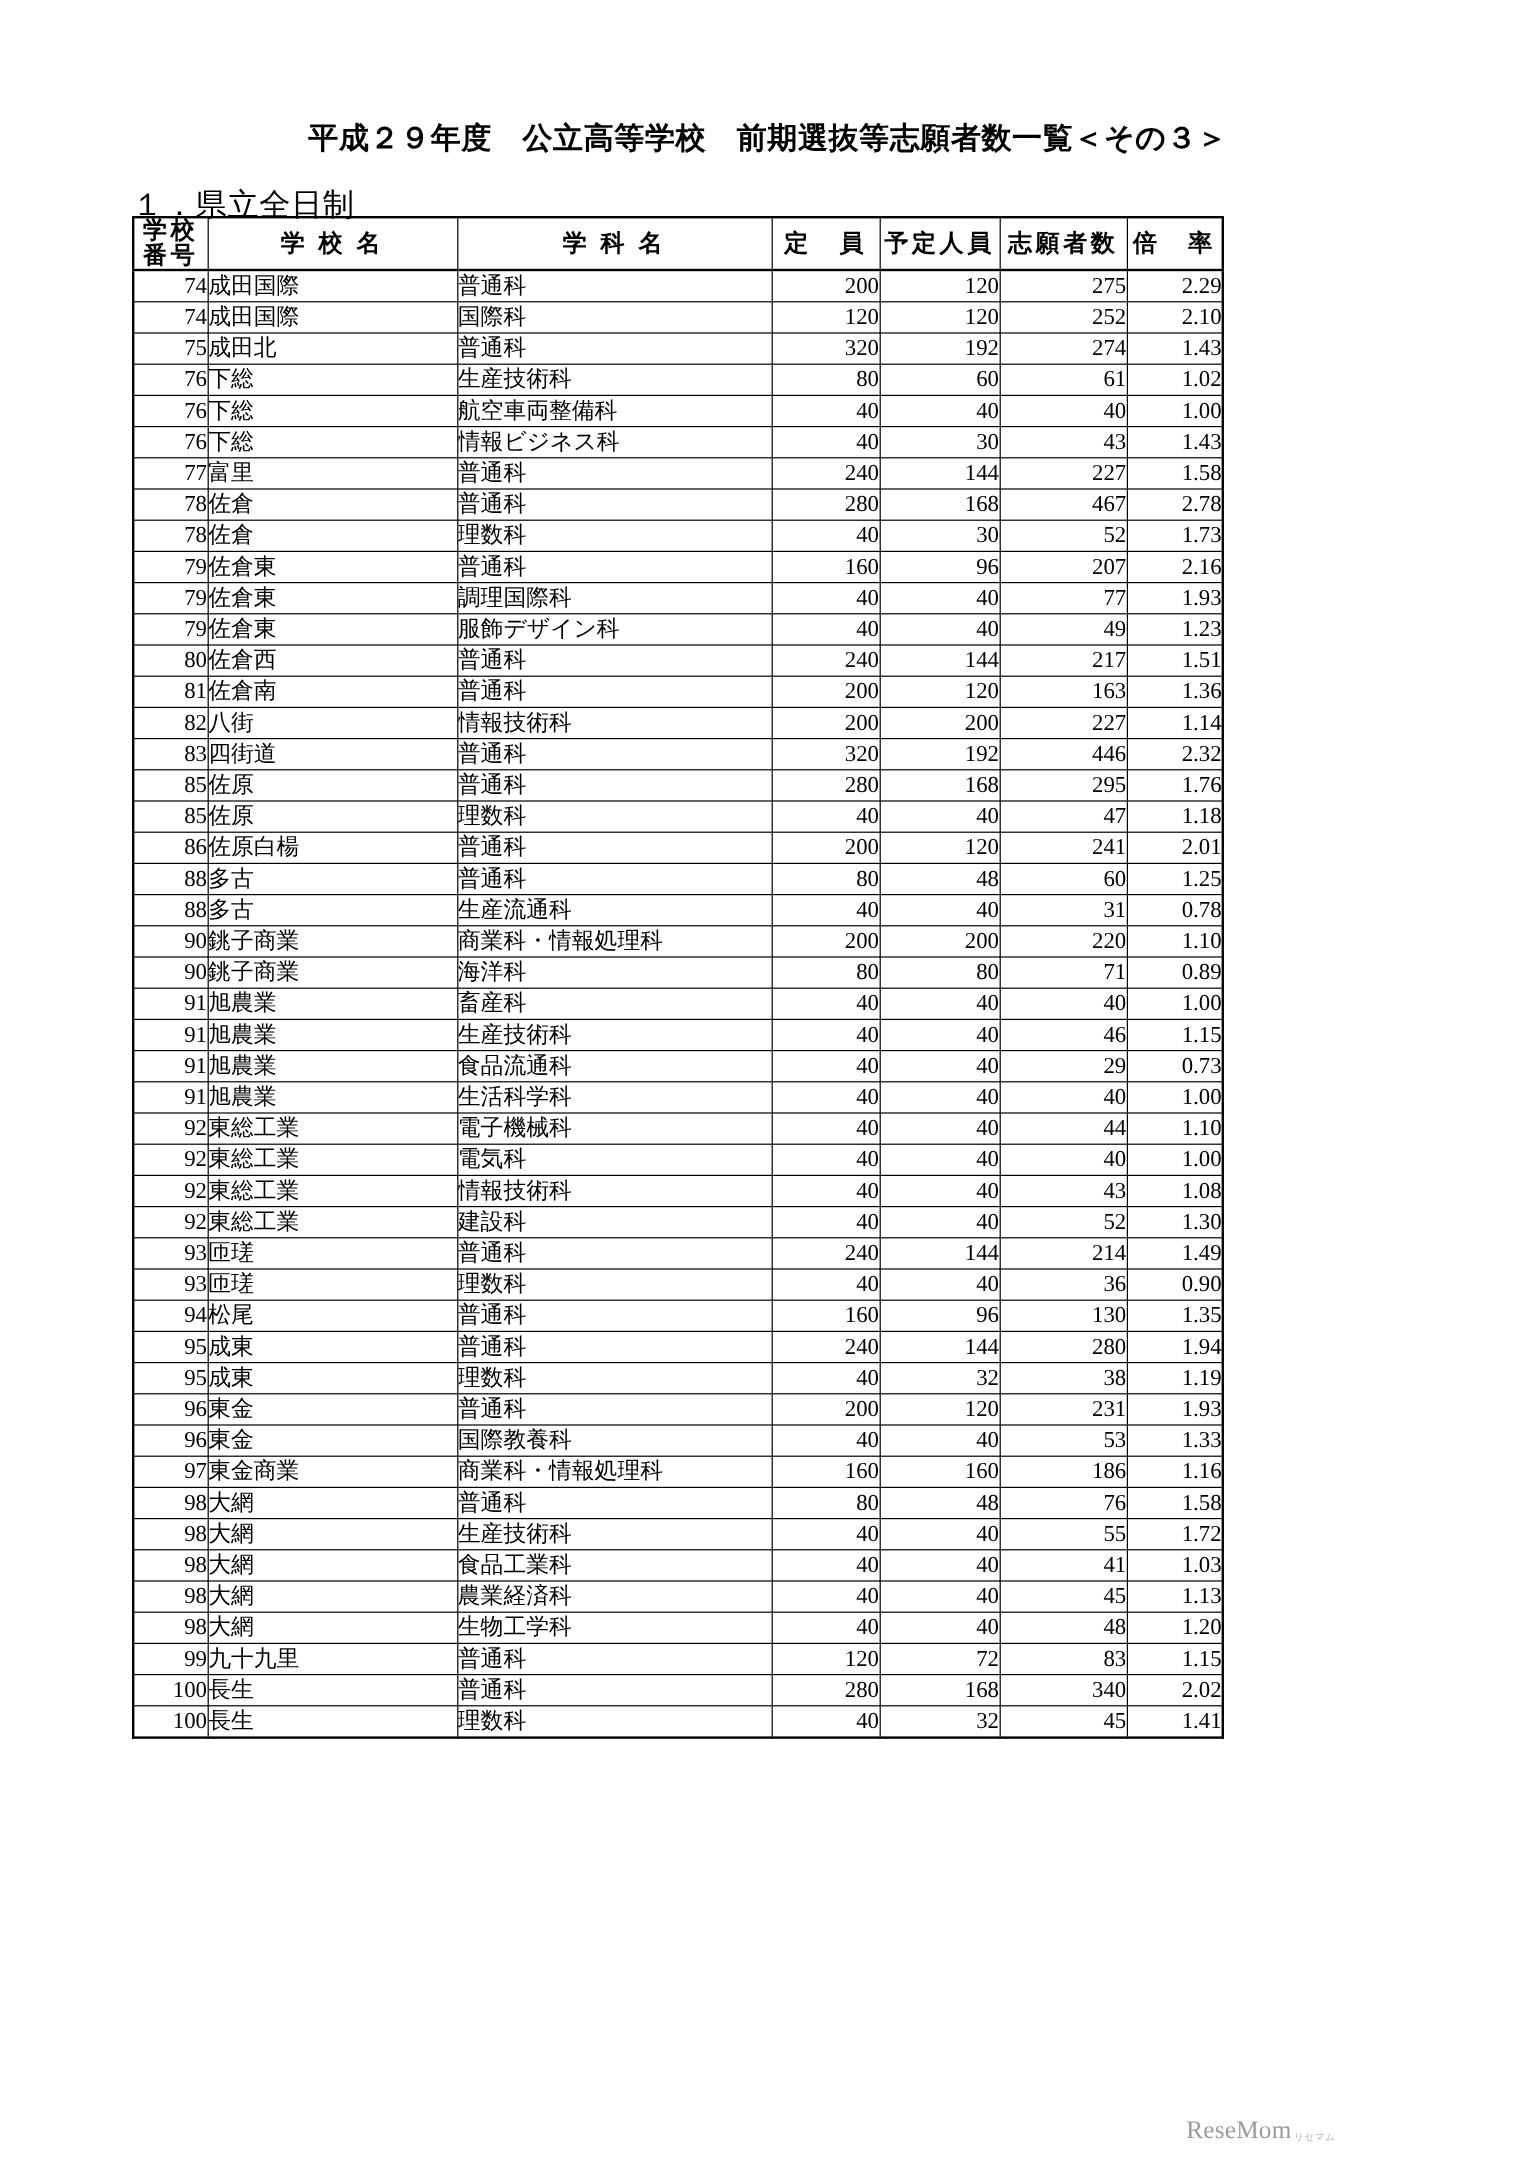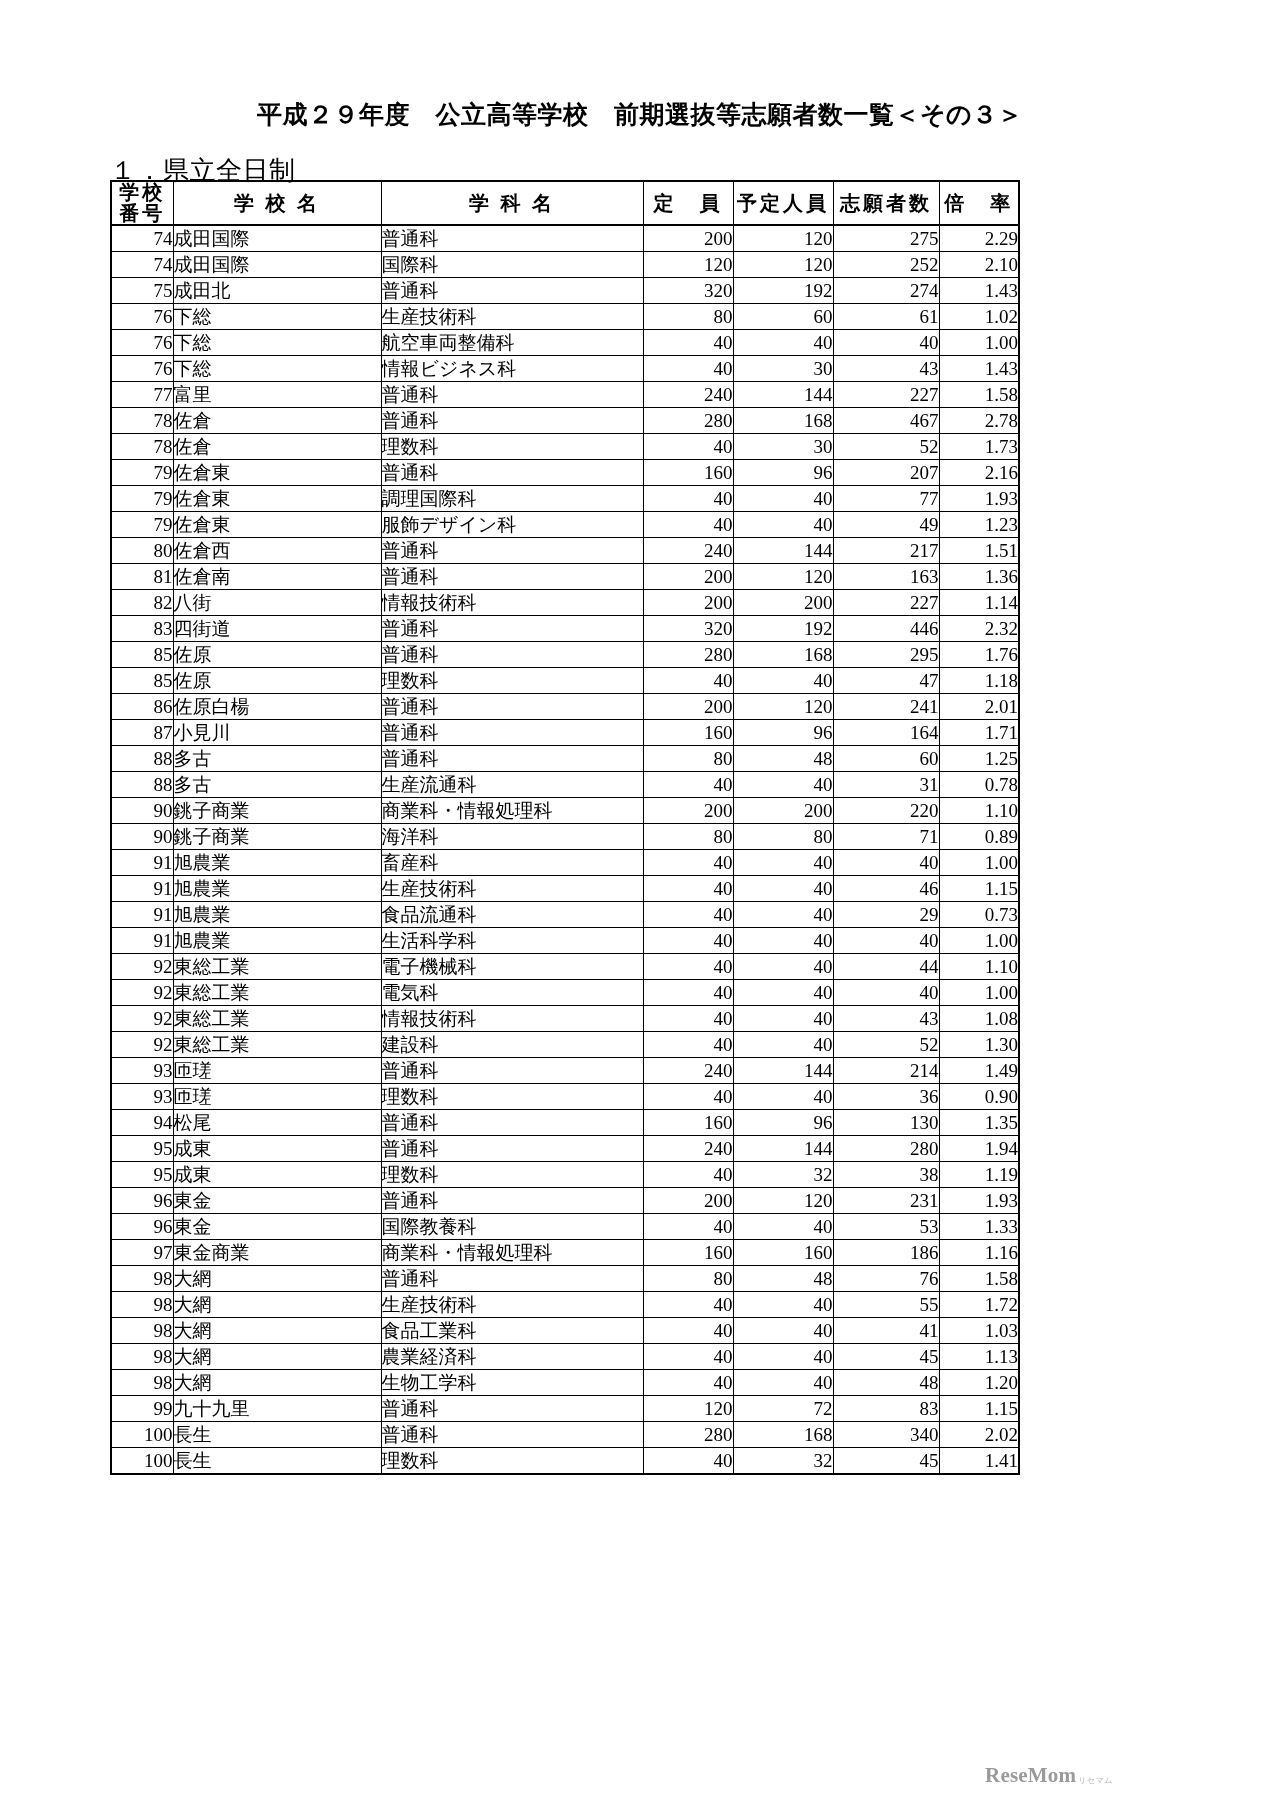--- a/index.html
+++ b/index.html
@@ -120,21 +120,21 @@
     position: absolute;
     right: 24px;
     bottom: 22px;
     font-family: "Liberation Serif", "DejaVu Serif", serif;
     font-size: 21px;
     color: #9a9a9a;
     letter-spacing: 0.2px;
     display: flex;
     align-items: flex-end;
   }
-  .watermark .wm-main { font-weight: bold; }
+  .watermark .wm-main { font-weight: normal; }
   .watermark .wm-sub {
     font-size: 8px;
     color: #b5b5b5;
     margin-left: 2px;
     margin-bottom: 2px;
     letter-spacing: 0.5px;
   }
 </style>
 </head>
 <body>
@@ -336,29 +336,20 @@
           <tr>
             <td class="num-no">86</td>
             <td class="txt">佐原白楊</td>
             <td class="txt">普通科</td>
             <td class="num">200</td>
             <td class="num">120</td>
             <td class="num">241</td>
             <td class="num">2.01</td>
           </tr>
           <tr>
-            <td class="num-no">87</td>
-            <td class="txt">小見川</td>
-            <td class="txt">普通科</td>
-            <td class="num">160</td>
-            <td class="num">96</td>
-            <td class="num">164</td>
-            <td class="num">1.71</td>
-          </tr>
-          <tr>
             <td class="num-no">88</td>
             <td class="txt">多古</td>
             <td class="txt">普通科</td>
             <td class="num">80</td>
             <td class="num">48</td>
             <td class="num">60</td>
             <td class="num">1.25</td>
           </tr>
           <tr>
             <td class="num-no">88</td>

